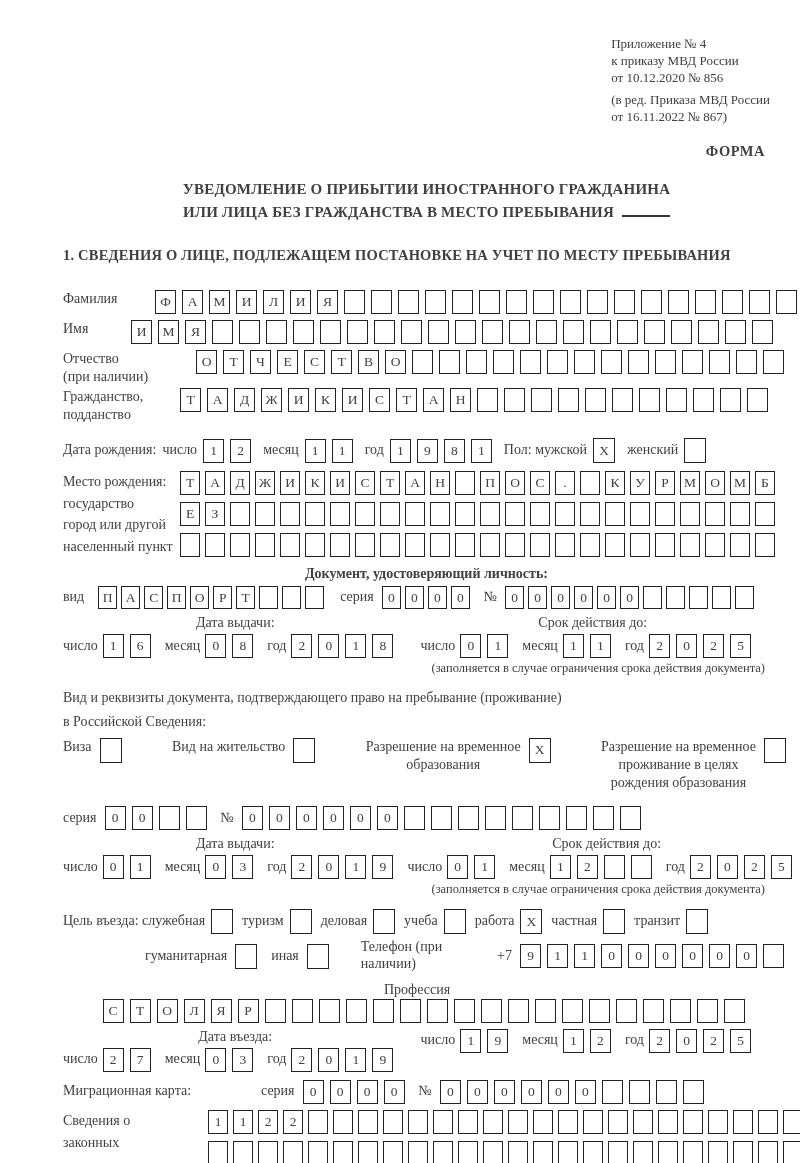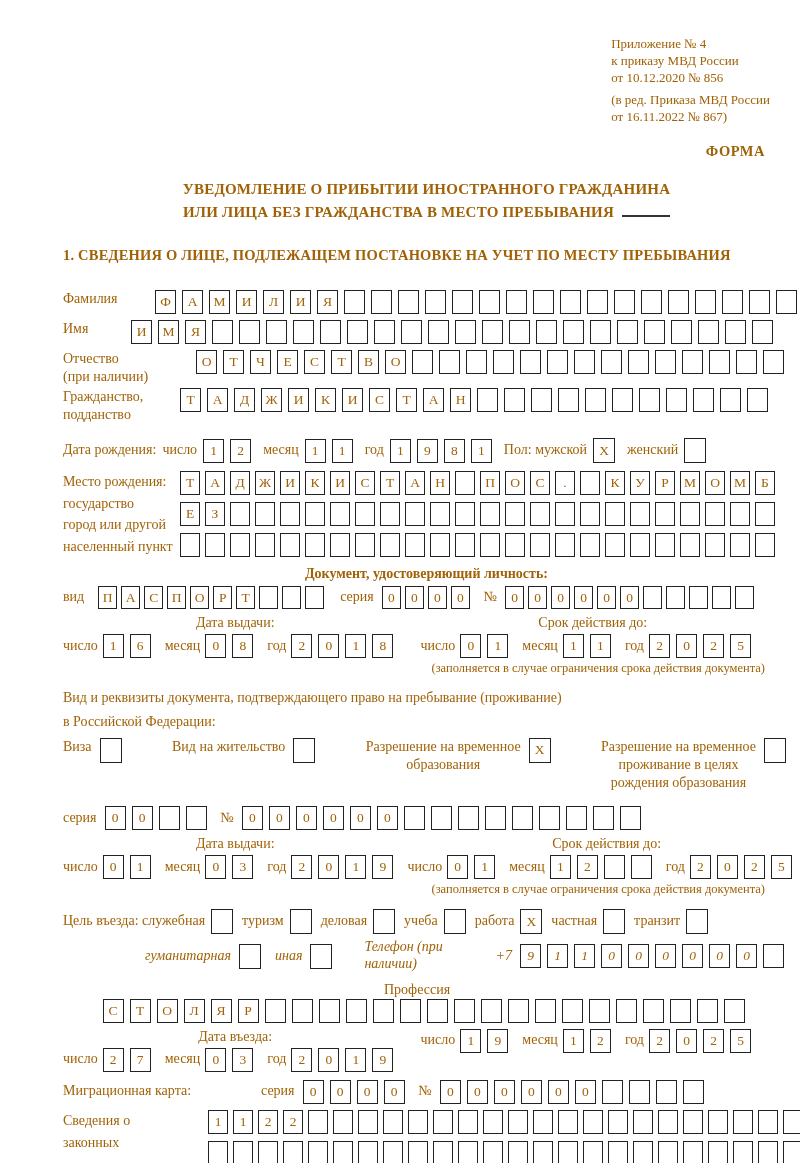--- a/index.html
+++ b/index.html
@@ -1,17 +1,17 @@
 <!DOCTYPE html>
 <html><head>
 <meta charset="utf-8">
 <style>
   html,body { margin:0; padding:0; background:#888; }
   .page {
-    width:800px; height:1163px; background:#ffffff; color:#a16207;
+    width:800px; height:1163px; background:#ffffff; color:#404040;
     font-family:"Liberation Serif","DejaVu Serif",serif;
     box-sizing:border-box; padding:36px 10px 16px 63px;
     margin:0 auto; overflow:hidden; position:relative;
   }
   .annex { margin-left:auto; margin-right:20px; width:max-content; font-size:13px; line-height:1.3; }
   .annex-grp2 { margin-top:5px; }
   .forma { text-align:right; padding-right:25px; font-weight:bold; font-size:14.5px; letter-spacing:.5px; margin-top:18px; }
   .title { text-align:center; font-weight:bold; font-size:15px; line-height:1.5; margin-top:18px; letter-spacing:.2px; }
   .blank-line { display:inline-block; width:48px; height:12px; border-bottom:2px solid #333; margin-left:8px; }
   .section-heading { font-weight:bold; font-size:14.5px; margin-top:24px; letter-spacing:.2px; }
@@ -51,21 +51,21 @@
   .row-permits { margin-top:4px; justify-content:space-between; padding-right:4px; }
   .permit-item { display:flex; align-items:flex-start; }
   .permit-item .plabel { font-size:14px; line-height:1.3; margin-right:8px; }
   .plabel.centered { text-align:center; }
   .row-series2 { margin-top:14px; align-items:center; }
   .row-series2 > * { margin-right:8px; }
 
   .row-purpose { margin-top:12px; align-items:center; flex-wrap:nowrap; }
   .row-purpose .ilabel { margin-right:6px; }
   .row-purpose .checkbox { margin-right:9px; }
-  .row-purpose2 { margin-top:5px; margin-left:82px; align-items:center;font-style:italic; }
+  .row-purpose2 { margin-top:5px; margin-left:82px; align-items:center; }
   .row-purpose2 .ilabel { margin-right:8px; }
   .row-purpose2 .checkbox { margin-right:14px; }
   .phone-label { margin-left:18px; }
   .phone-prefix { font-size:14px; margin:0 8px 0 14px; }
 
   .row-profession { margin-top:8px; align-items:center;flex-direction:column; }
   .row-migration { margin-top:8px; align-items:center; }
   .row-migration > * { margin-right:8px; }
 
   .row-representatives { margin-top:6px; }
@@ -413,21 +413,21 @@
             <span class="cell">2</span>
             <span class="cell">5</span>
           </span>
       </div>
     </div>
   </div>
   <div class="restriction-note">(заполняется в случае ограничения срока действия документа)</div>
 
   <div class="intro">
     <div>Вид и реквизиты документа, подтверждающего право на пребывание (проживание)</div>
-    <div>в Российской Федерации:</div>
+    <div>в Российской Сведения:</div>
   </div>
 
   <div class="frow row-permits">
     <div class="permit-item">
       <span class="plabel">Виза</span>
       <span class="checkbox"></span>
     </div>
     <div class="permit-item">
       <span class="plabel">Вид на жительство</span>
       <span class="checkbox"></span>

